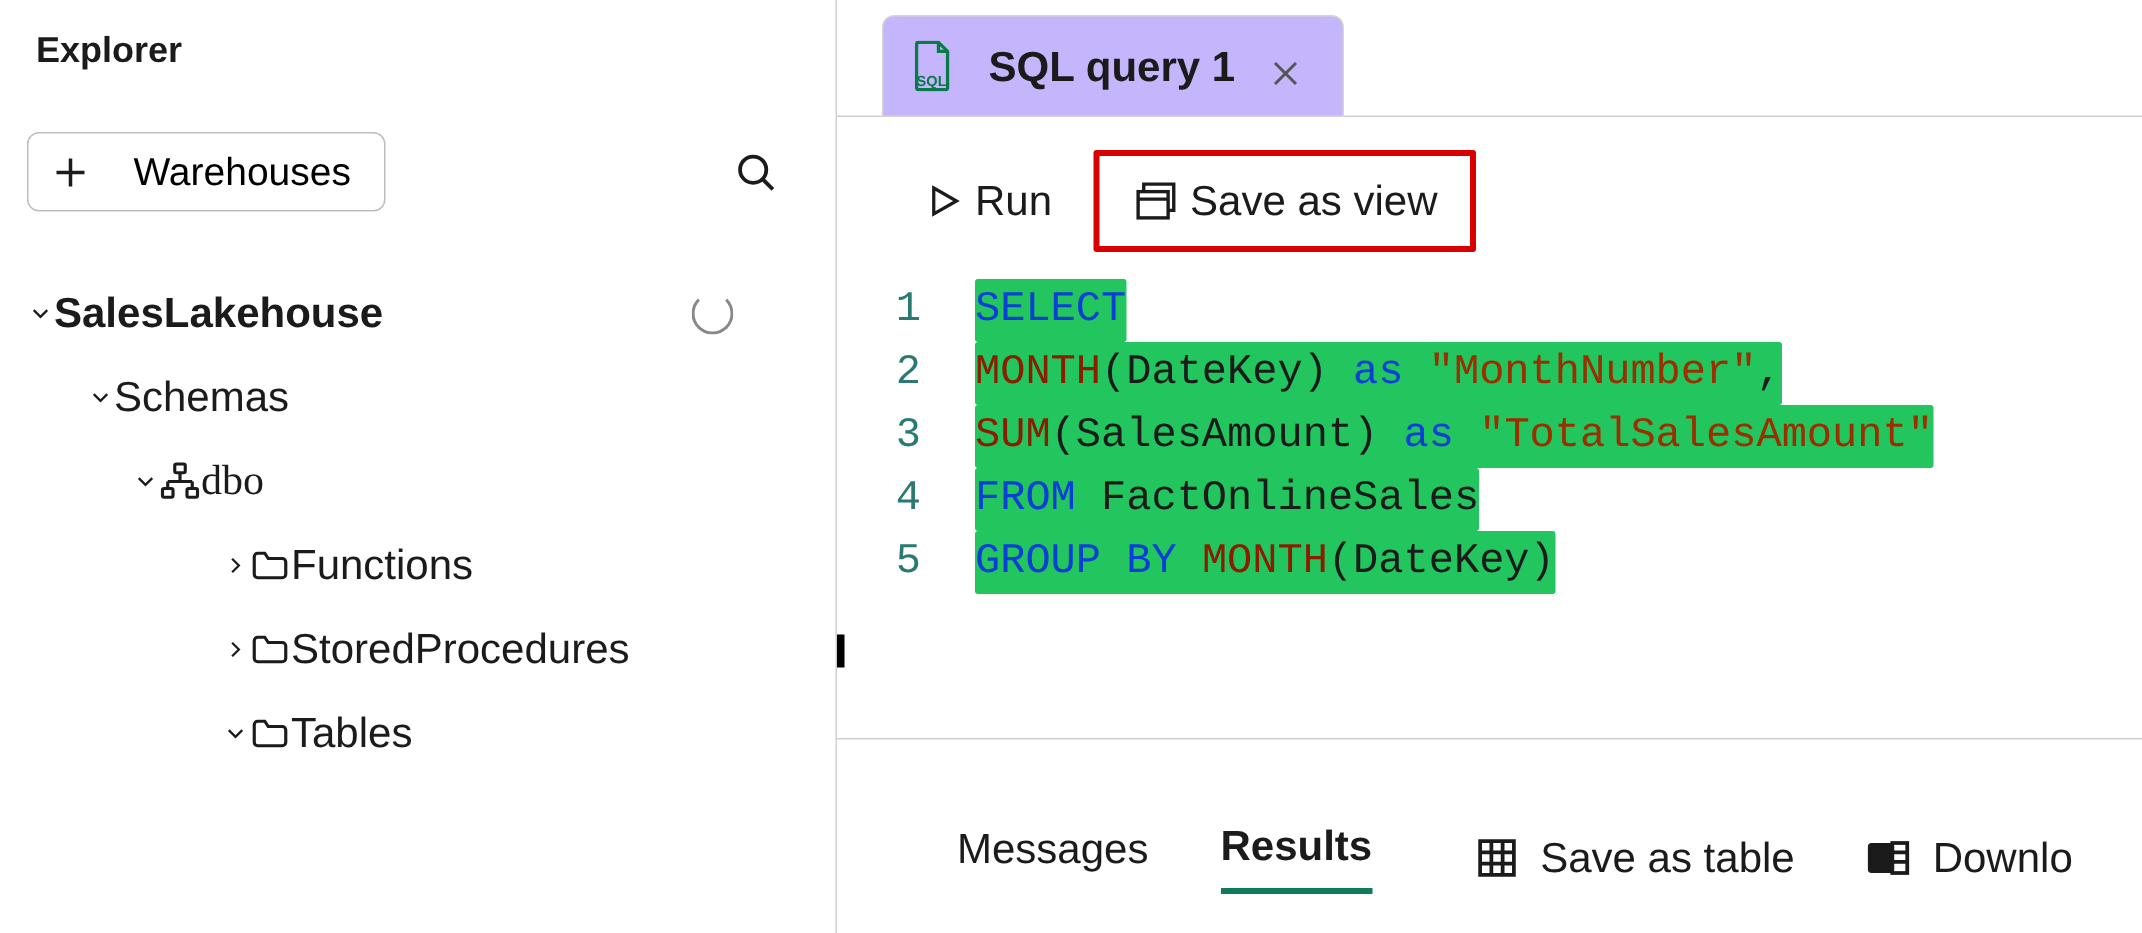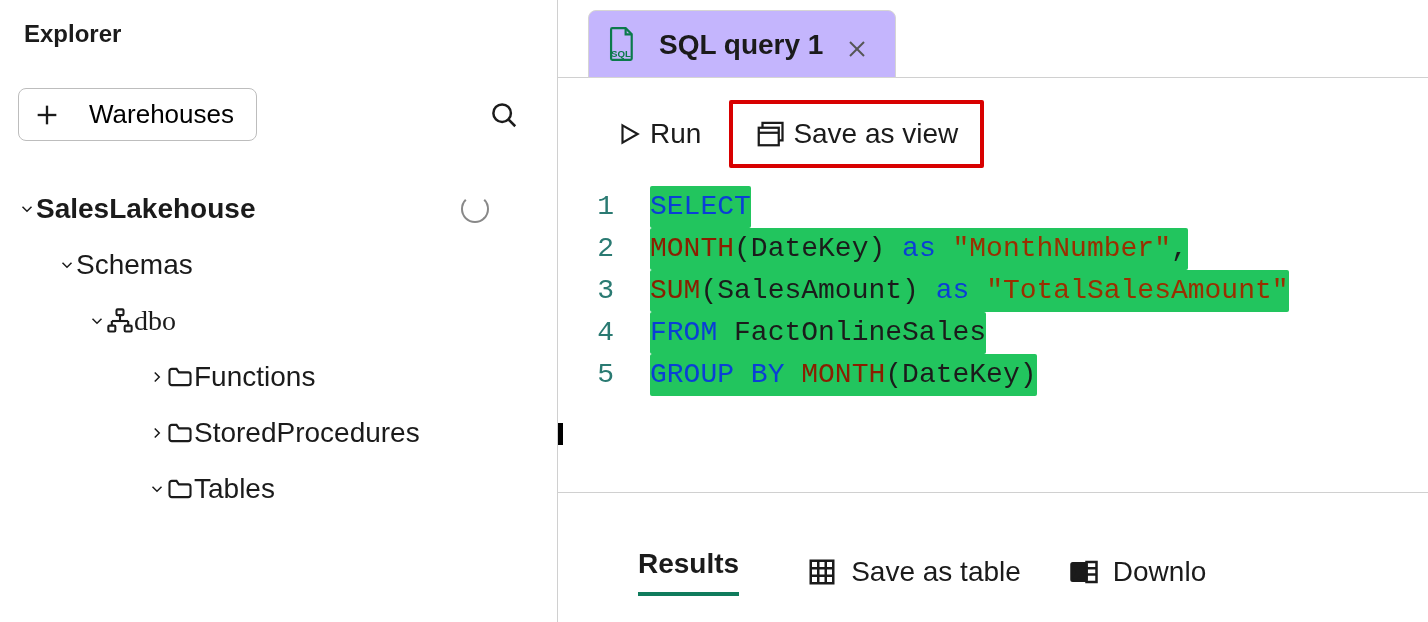--- a/index.html
+++ b/index.html
@@ -324,20 +324,21 @@
       <div><span class="code-line hl"><span class="func">MONTH</span><span class="punc">(</span><span class="id">DateKey</span><span class="punc">)</span> <span class="as">as</span> <span class="str">"MonthNumber"</span><span class="punc">,</span></span></div>
       <div><span class="code-line hl"><span class="func">SUM</span><span class="punc">(</span><span class="id">SalesAmount</span><span class="punc">)</span> <span class="as">as</span> <span class="str">"TotalSalesAmount"</span></span></div>
       <div><span class="code-line hl"><span class="kw">FROM</span> <span class="id">FactOnlineSales</span></span></div>
       <div><span class="code-line hl"><span class="kw">GROUP</span> <span class="kw">BY</span> <span class="func">MONTH</span><span class="punc">(</span><span class="id">DateKey</span><span class="punc">)</span></span></div>
     </div>
   </div>
 
   <div class="splitter"></div>
 
   <div class="results-bar">
+    <span class="results-tab">Messages</span>
     <span class="results-tab active">Results</span>
     <span class="res-action" style="margin-left:20px">
       <svg class="grid-icon" viewBox="0 0 24 24" fill="none" stroke="#1b1b1b" stroke-width="2">
         <rect x="3" y="3" width="18" height="18"></rect>
           <line x1="3" y1="9" x2="21" y2="9"></line>
           <line x1="3" y1="15" x2="21" y2="15"></line>
           <line x1="9" y1="3" x2="9" y2="21"></line>
           <line x1="15" y1="3" x2="15" y2="21"></line>
       </svg>
       <span>Save as table</span>

